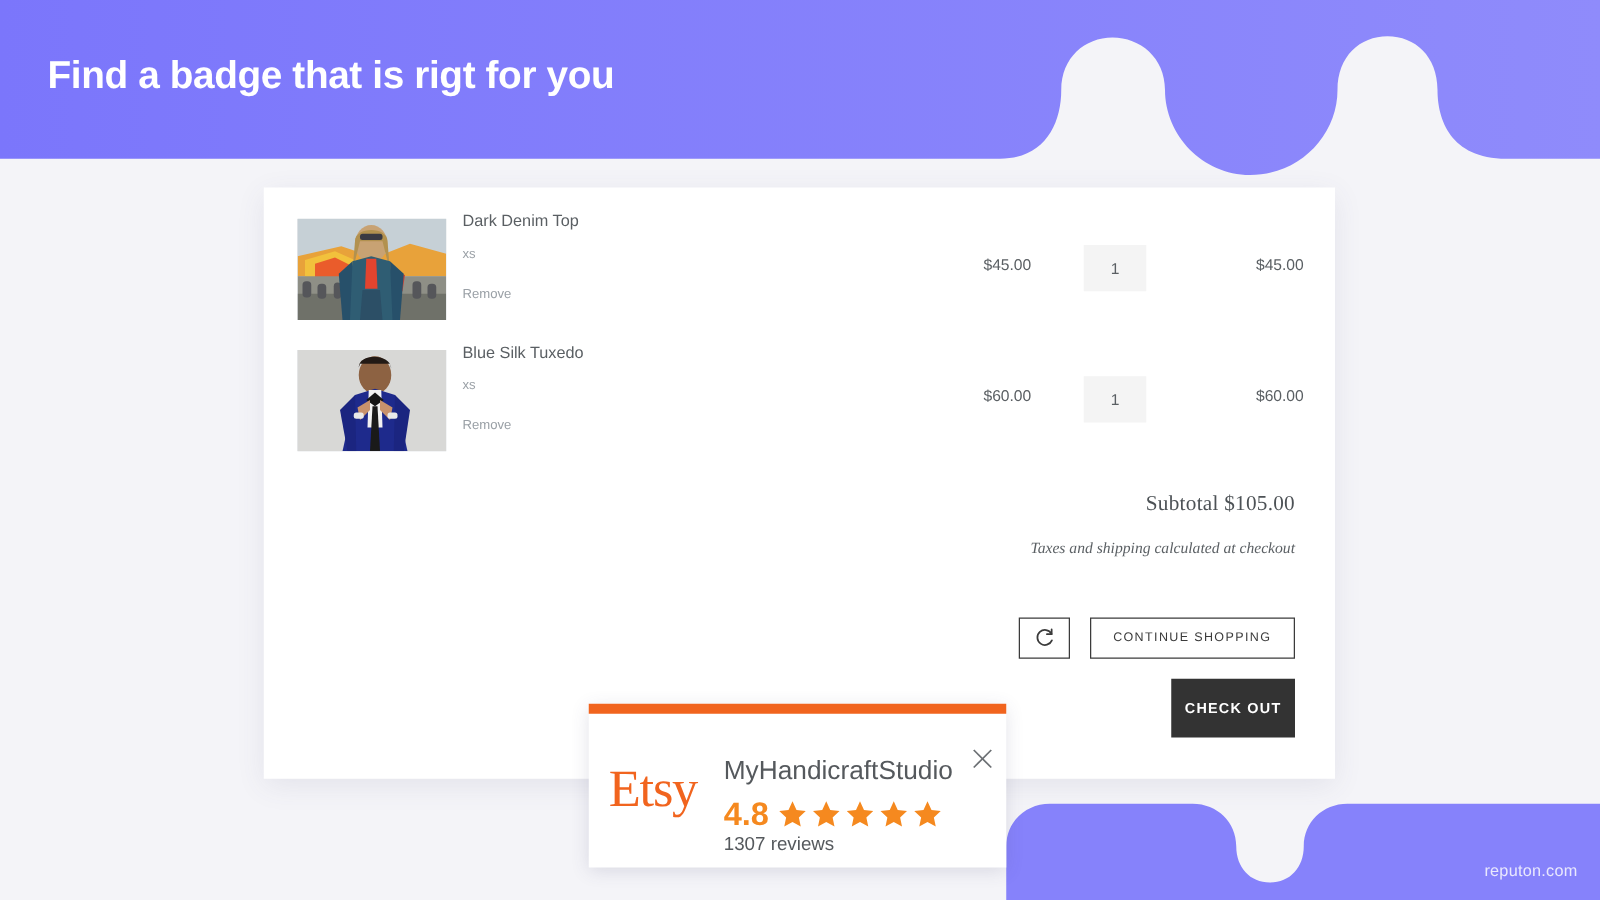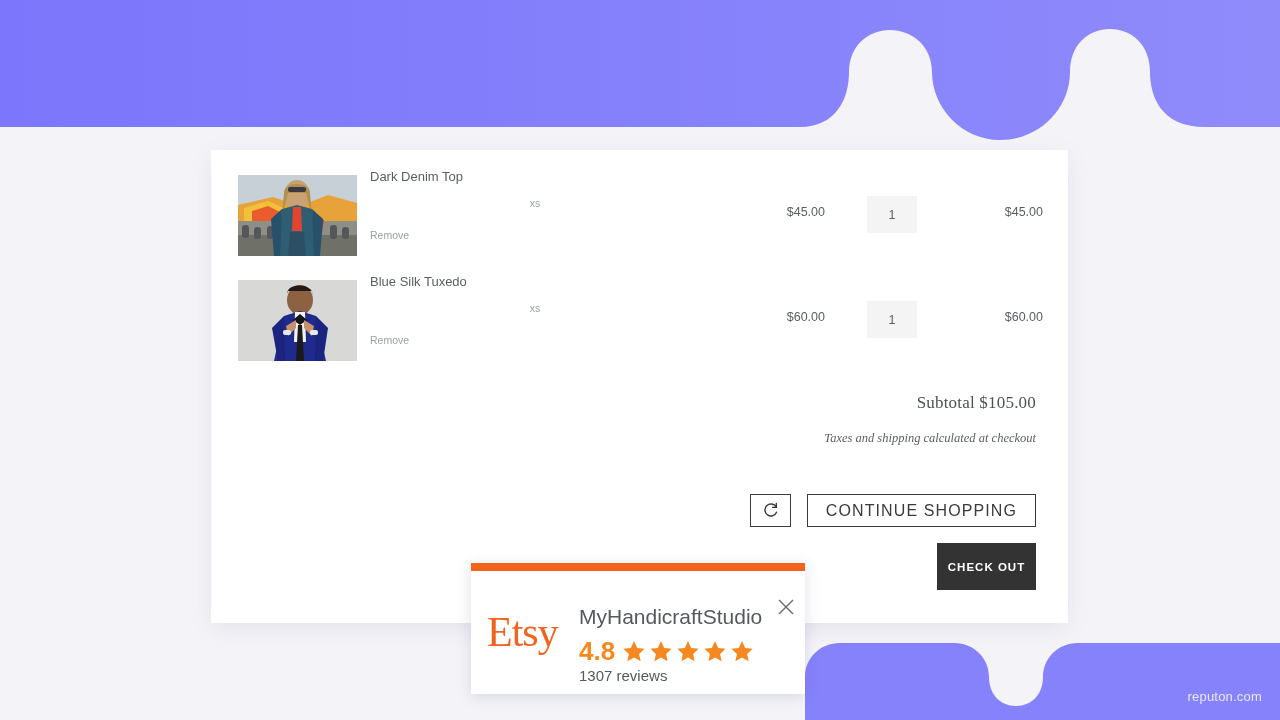--- a/index.html
+++ b/index.html
@@ -39,21 +39,21 @@
   .cart-row.r2 { top:130px; }
 
   .thumb {
     position:absolute; left:0; top:0; width:119px; height:81px;
     overflow:hidden; background:#cfd4d8;
   }
   .thumb svg { display:block; }
 
   .item-info { position:absolute; left:132px; top:-6px; width:330px; }
   .item-title { font-size:13px; color:#5a5f63; line-height:16px; }
-  .item-variant { font-size:10.5px; color:#9aa0a6; margin-top:12px;text-align:center; }
+  .item-variant { font-size:10.5px; color:#9aa0a6; margin-top:12px; }
   .item-remove { font-size:10.5px; color:#9aa0a6; margin-top:20px; cursor:pointer; }
 
   .col-price {
     position:absolute; left:497px; top:30px; width:90px;
     text-align:right; font-size:12.5px; color:#5a5f63;
   }
   .qty-box {
     position:absolute; left:629px; top:21px;
     width:50px; height:37px; background:#f4f4f4;
     display:flex; align-items:center; justify-content:center;
@@ -89,21 +89,21 @@
     position:absolute; right:32px; top:344px;
     display:flex; align-items:center; gap:16px;
   }
   .refresh-btn {
     width:41px; height:33px; border:1px solid #3b3b3b; background:#fff;
     display:flex; align-items:center; justify-content:center; cursor:pointer;
   }
   .continue-btn {
     height:33px; padding:0 18px; border:1px solid #3b3b3b; background:#fff;
     display:flex; align-items:center; justify-content:center;
-    font-size:16px; letter-spacing:1.1px; color:#3b3b3b; cursor:pointer;
+    font-size:10px; letter-spacing:1.1px; color:#3b3b3b; cursor:pointer;
   }
   .checkout-btn {
     position:absolute; right:32px; top:393px;
     width:99px; height:47px; background:#333333; border:none;
     display:flex; align-items:center; justify-content:center;
     font-size:11.5px; font-weight:bold; letter-spacing:1px; color:#ffffff; cursor:pointer;
     font-family:"Liberation Sans", sans-serif;
   }
 
   
@@ -150,20 +150,21 @@
         C1160,127 1150,95 1150,72
         C1150,45 1132,29 1110,29
         C1088,29 1070,45 1070,72
         C1070,108 1040,140 1000,140
         C962,140 932,108 932,72
         C932,46 912,30 890,30
         C868,30 849,46 849,72
         C849,100 835,127 800,127
         H0 Z"></path>
     </svg>
+    <div class="header-title">Find a badge that is rigt for you</div>
   </div>
 
   <svg class="footer-wave" width="480" height="110" viewBox="0 0 480 110">
     <path fill="#8682fb" d="M5,110 L5,67 C5,48 20,33 40,33
       L154,33 C174,33 189,48 189,67
       C189,84 200,96 216,96
       C232,96 243,84 243,67
       C243,48 258,33 278,33
       L480,33 L480,110 Z"></path>
   </svg>

